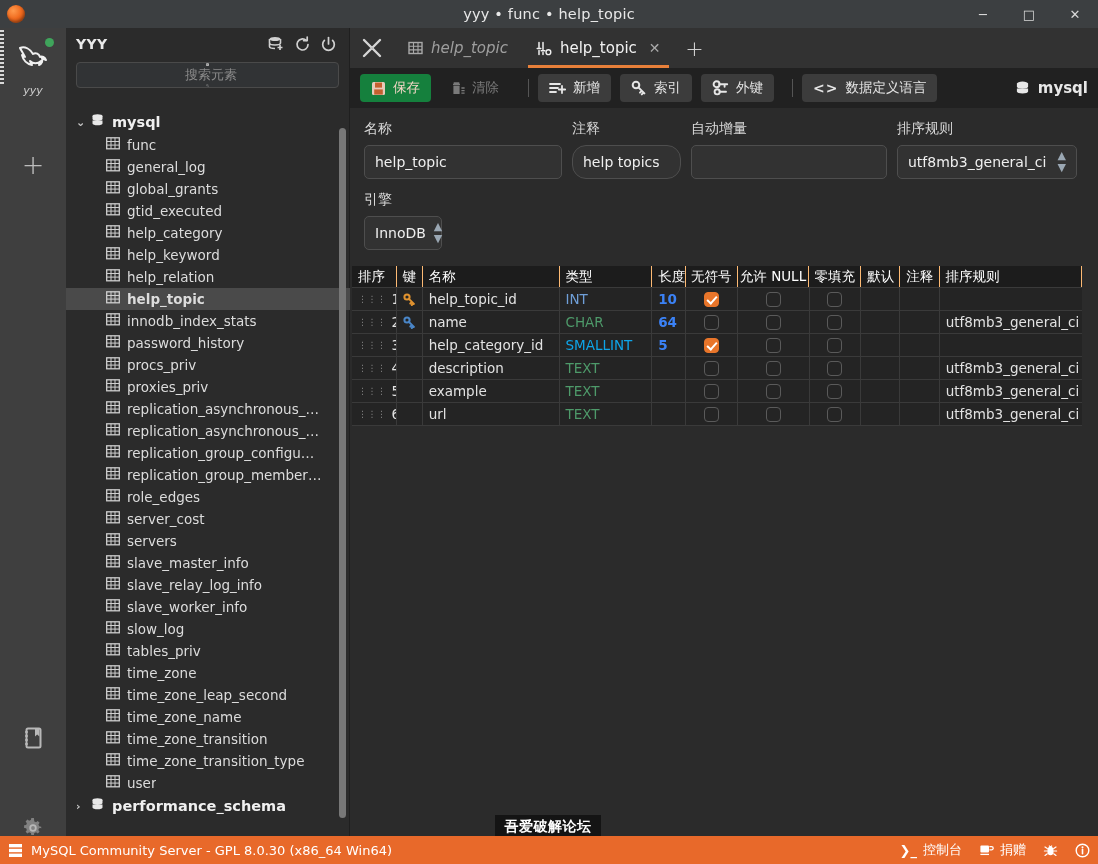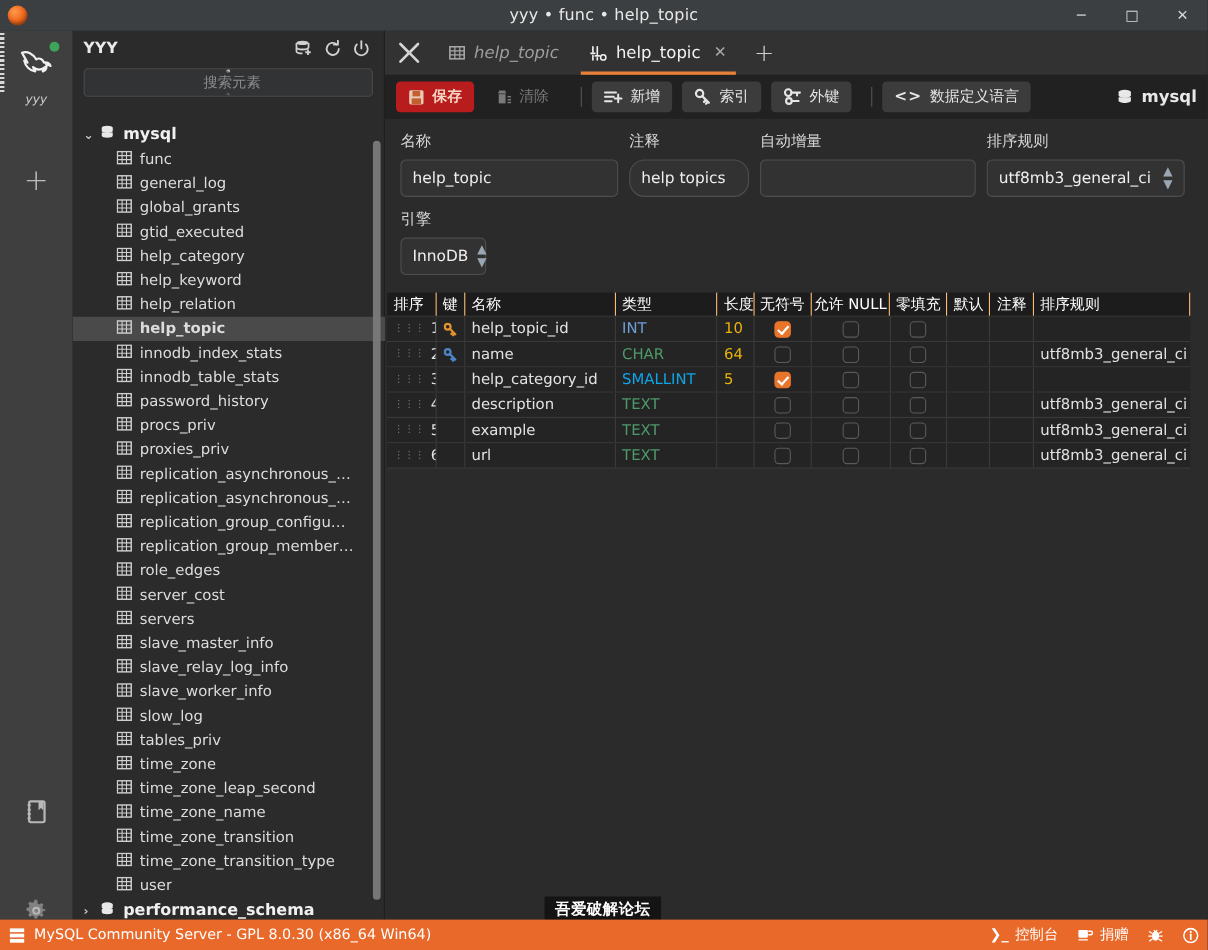--- a/index.html
+++ b/index.html
@@ -115,21 +115,21 @@
   .tab .tclose { margin-left: 12px; font-size: 14px; color: #a9a9a9; }
   #tab-add { width: 40px; height: 40px; display: flex; align-items: center; justify-content: center;
              color: #cfcfcf; font-size: 22px; font-weight: 300; }
 
   #toolbar { height: 40px; background: #212121; display: flex; align-items: center; padding: 0 10px; }
   .tbtn {
     height: 28px; border-radius: 4px; display: flex; align-items: center;
     padding: 0 11px; font-size: 13.5px; color: #e6e6e6; background: #3c3c3c; margin-right: 9px;
   }
   .tbtn .lb { margin-left: 7px; }
-  .tbtn.save { background: #b91c1c; color: #f3d6c6; font-weight: bold; }
+  .tbtn.save { background: #15803d; color: #f3d6c6; }
   .tbtn.flat { background: transparent; color: #7a7a7a; }
   .tsep { width: 1px; height: 18px; background: #555; margin: 0 9px; }
   #tb-db { margin-left: auto; display: flex; align-items: center; font-size: 15px; color: #e8e8e8; font-weight: 700; }
   #tb-db .lb { margin-left: 7px; }
 
   
   #form { padding: 12px 14px 0 14px; }
   #form-row1 { display: flex; }
   .fgroup { margin-right: 10px; }
   .flabel { font-size: 14px; color: #d8d8d8; margin-bottom: 7px; }
@@ -172,21 +172,21 @@
   .ck { width: 15px; height: 15px; border-radius: 4px; border: 1px solid #5a5a5a; }
   .ck.on { background: #e8752a; border-color: #e8752a; position: relative; }
   .ck.on::after {
     content: ''; position: absolute; left: 4px; top: 1px; width: 4px; height: 8px;
     border: solid #fff; border-width: 0 2px 2px 0; transform: rotate(42deg);
   }
   .t-int { color: #6f9fd8; }
   .t-char { color: #4e9a6a; }
   .t-text { color: #4e9a6a; }
   .t-small { color: #0ea5e9; }
-  .lenv { color: #eab308; }
+  .lenv { color: #3b82f6; font-weight: bold; }
 
   
   #watermark {
     position: absolute; left: 495px; top: 815px; width: 106px; height: 46px;
     background: #141414; text-align: center; padding-top: 3px;
   }
   #wm1 { font-size: 14px; color: #fff; font-weight: 700; letter-spacing: .5px; }
   #wm2 { font-size: 13px; color: #fff; font-weight: 700; letter-spacing: -.2px; }
 
   
@@ -347,27 +347,20 @@
             <path d="M0.7 4.5h12.6M0.7 8.1h12.6M5 0.8v11M9 0.8v11" stroke="#cfcfcf" stroke-width="1"></path>
           </svg></span>
         <span class="tlabel">help_topic</span>
       </div>
       <div class="tnode child">
         <span><svg width="14" height="13" viewBox="0 0 14 13">
             <rect x="0.7" y="0.8" width="12.6" height="11" fill="none" stroke="#cfcfcf" stroke-width="1.3"></rect>
             <path d="M0.7 4.5h12.6M0.7 8.1h12.6M5 0.8v11M9 0.8v11" stroke="#cfcfcf" stroke-width="1"></path>
           </svg></span>
         <span class="tlabel">innodb_index_stats</span>
-      </div>
-      <div class="tnode child">
-        <span><svg width="14" height="13" viewBox="0 0 14 13">
-            <rect x="0.7" y="0.8" width="12.6" height="11" fill="none" stroke="#cfcfcf" stroke-width="1.3"></rect>
-            <path d="M0.7 4.5h12.6M0.7 8.1h12.6M5 0.8v11M9 0.8v11" stroke="#cfcfcf" stroke-width="1"></path>
-          </svg></span>
-        <span class="tlabel">innodb_table_stats</span>
       </div>
       <div class="tnode child">
         <span><svg width="14" height="13" viewBox="0 0 14 13">
             <rect x="0.7" y="0.8" width="12.6" height="11" fill="none" stroke="#cfcfcf" stroke-width="1.3"></rect>
             <path d="M0.7 4.5h12.6M0.7 8.1h12.6M5 0.8v11M9 0.8v11" stroke="#cfcfcf" stroke-width="1"></path>
           </svg></span>
         <span class="tlabel">password_history</span>
       </div>
       <div class="tnode child">
         <span><svg width="14" height="13" viewBox="0 0 14 13">

